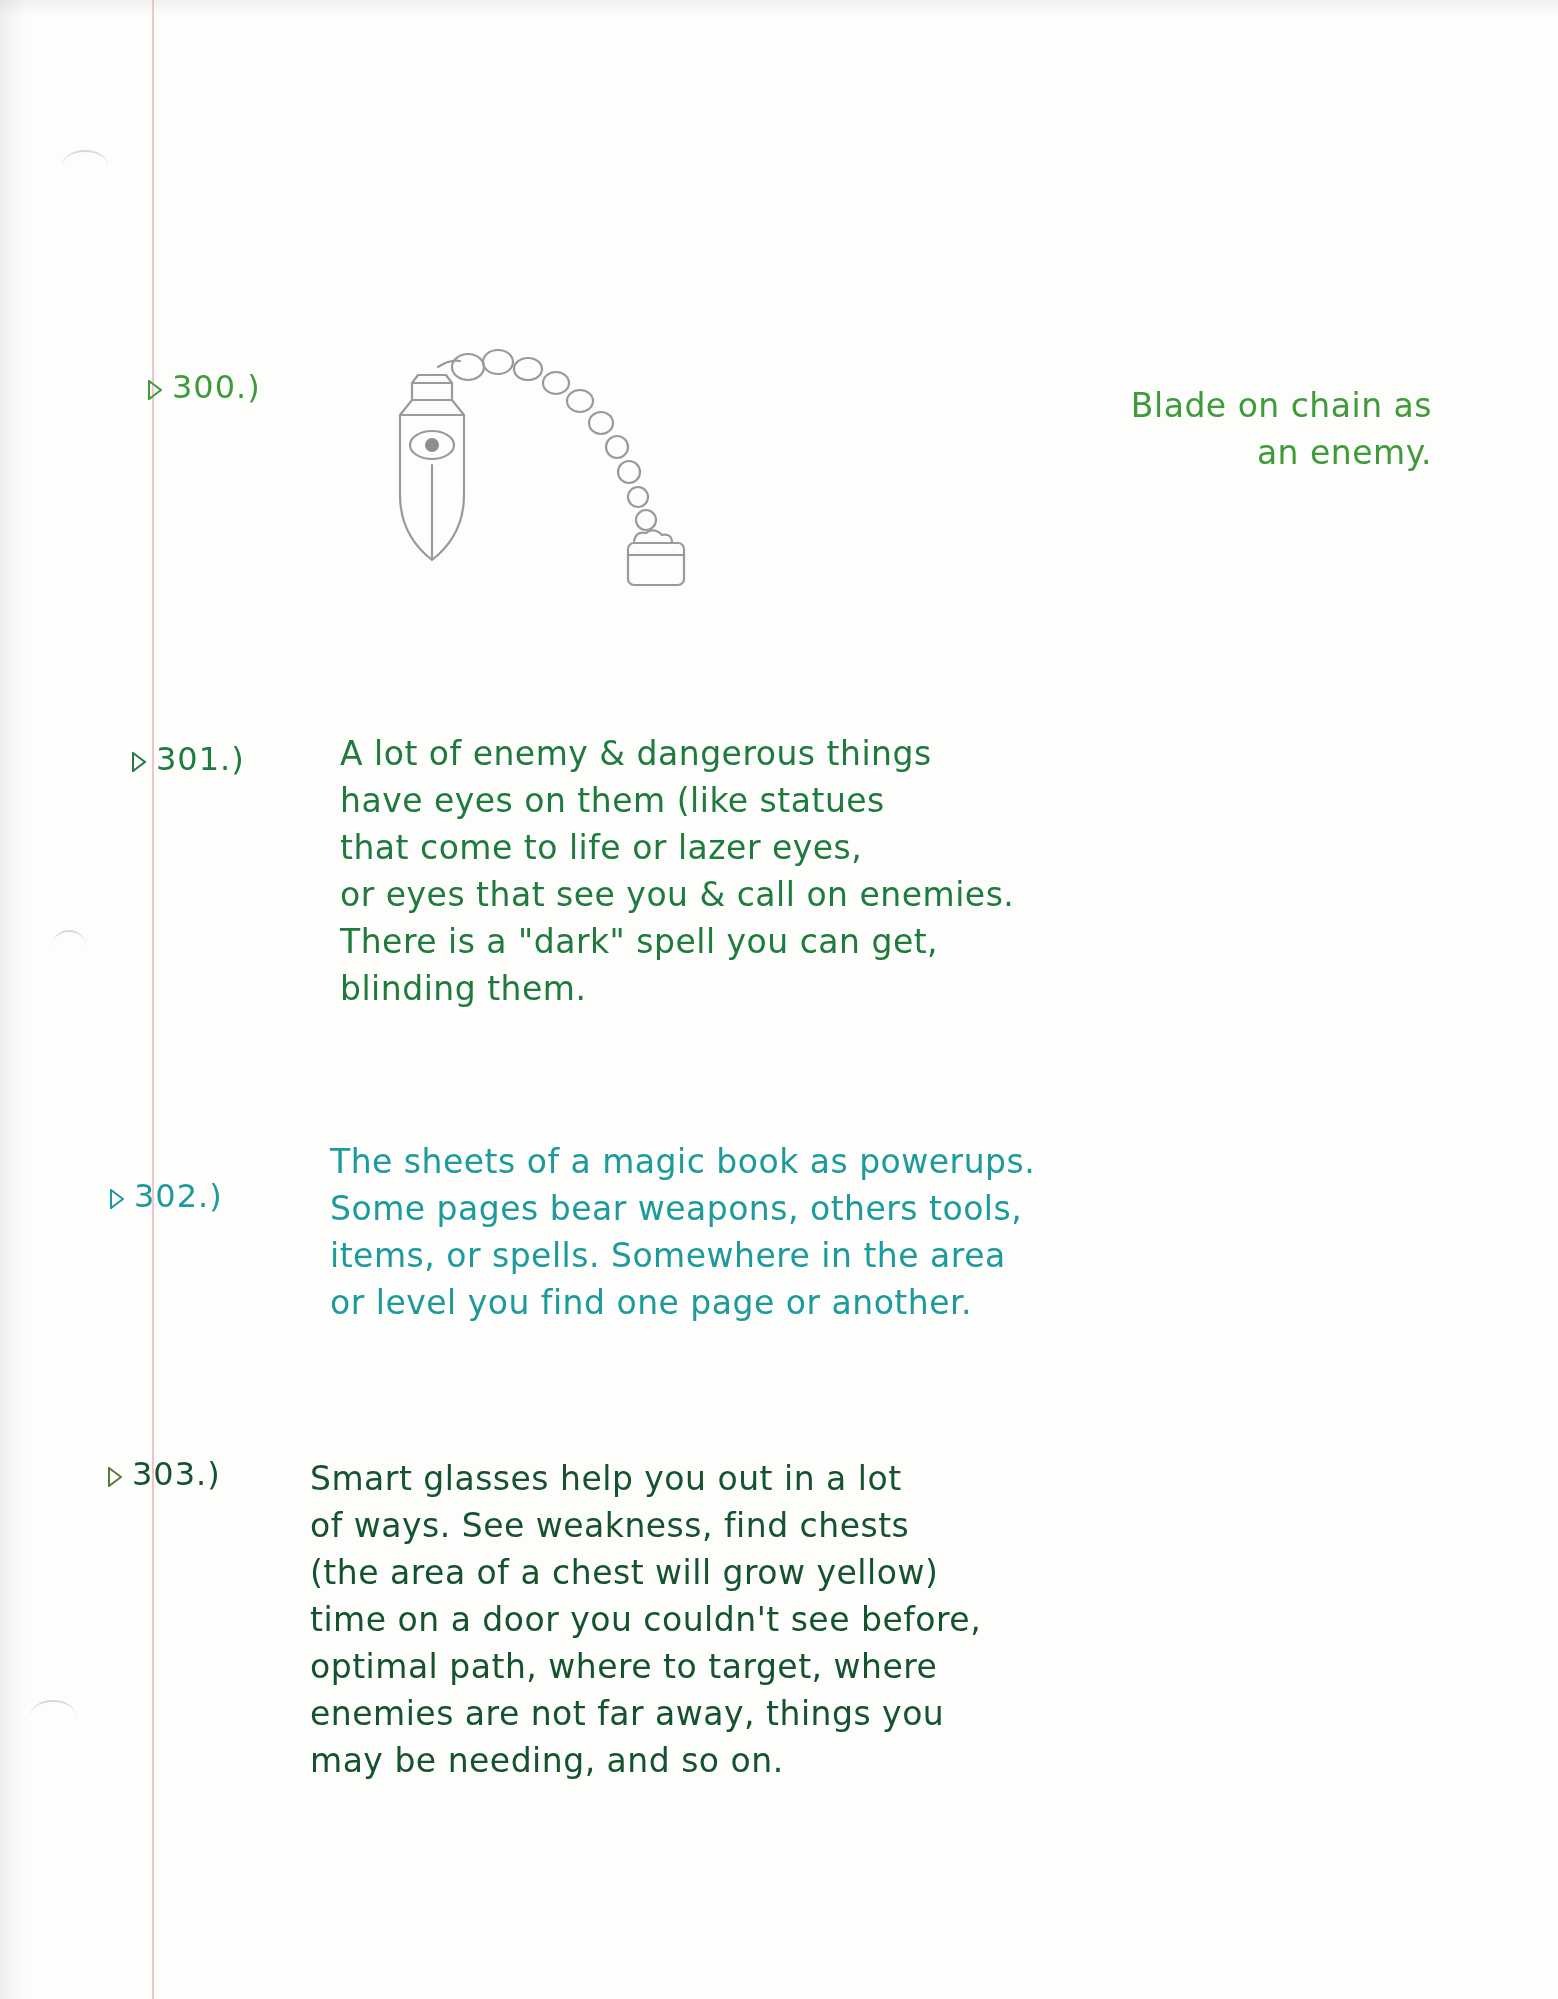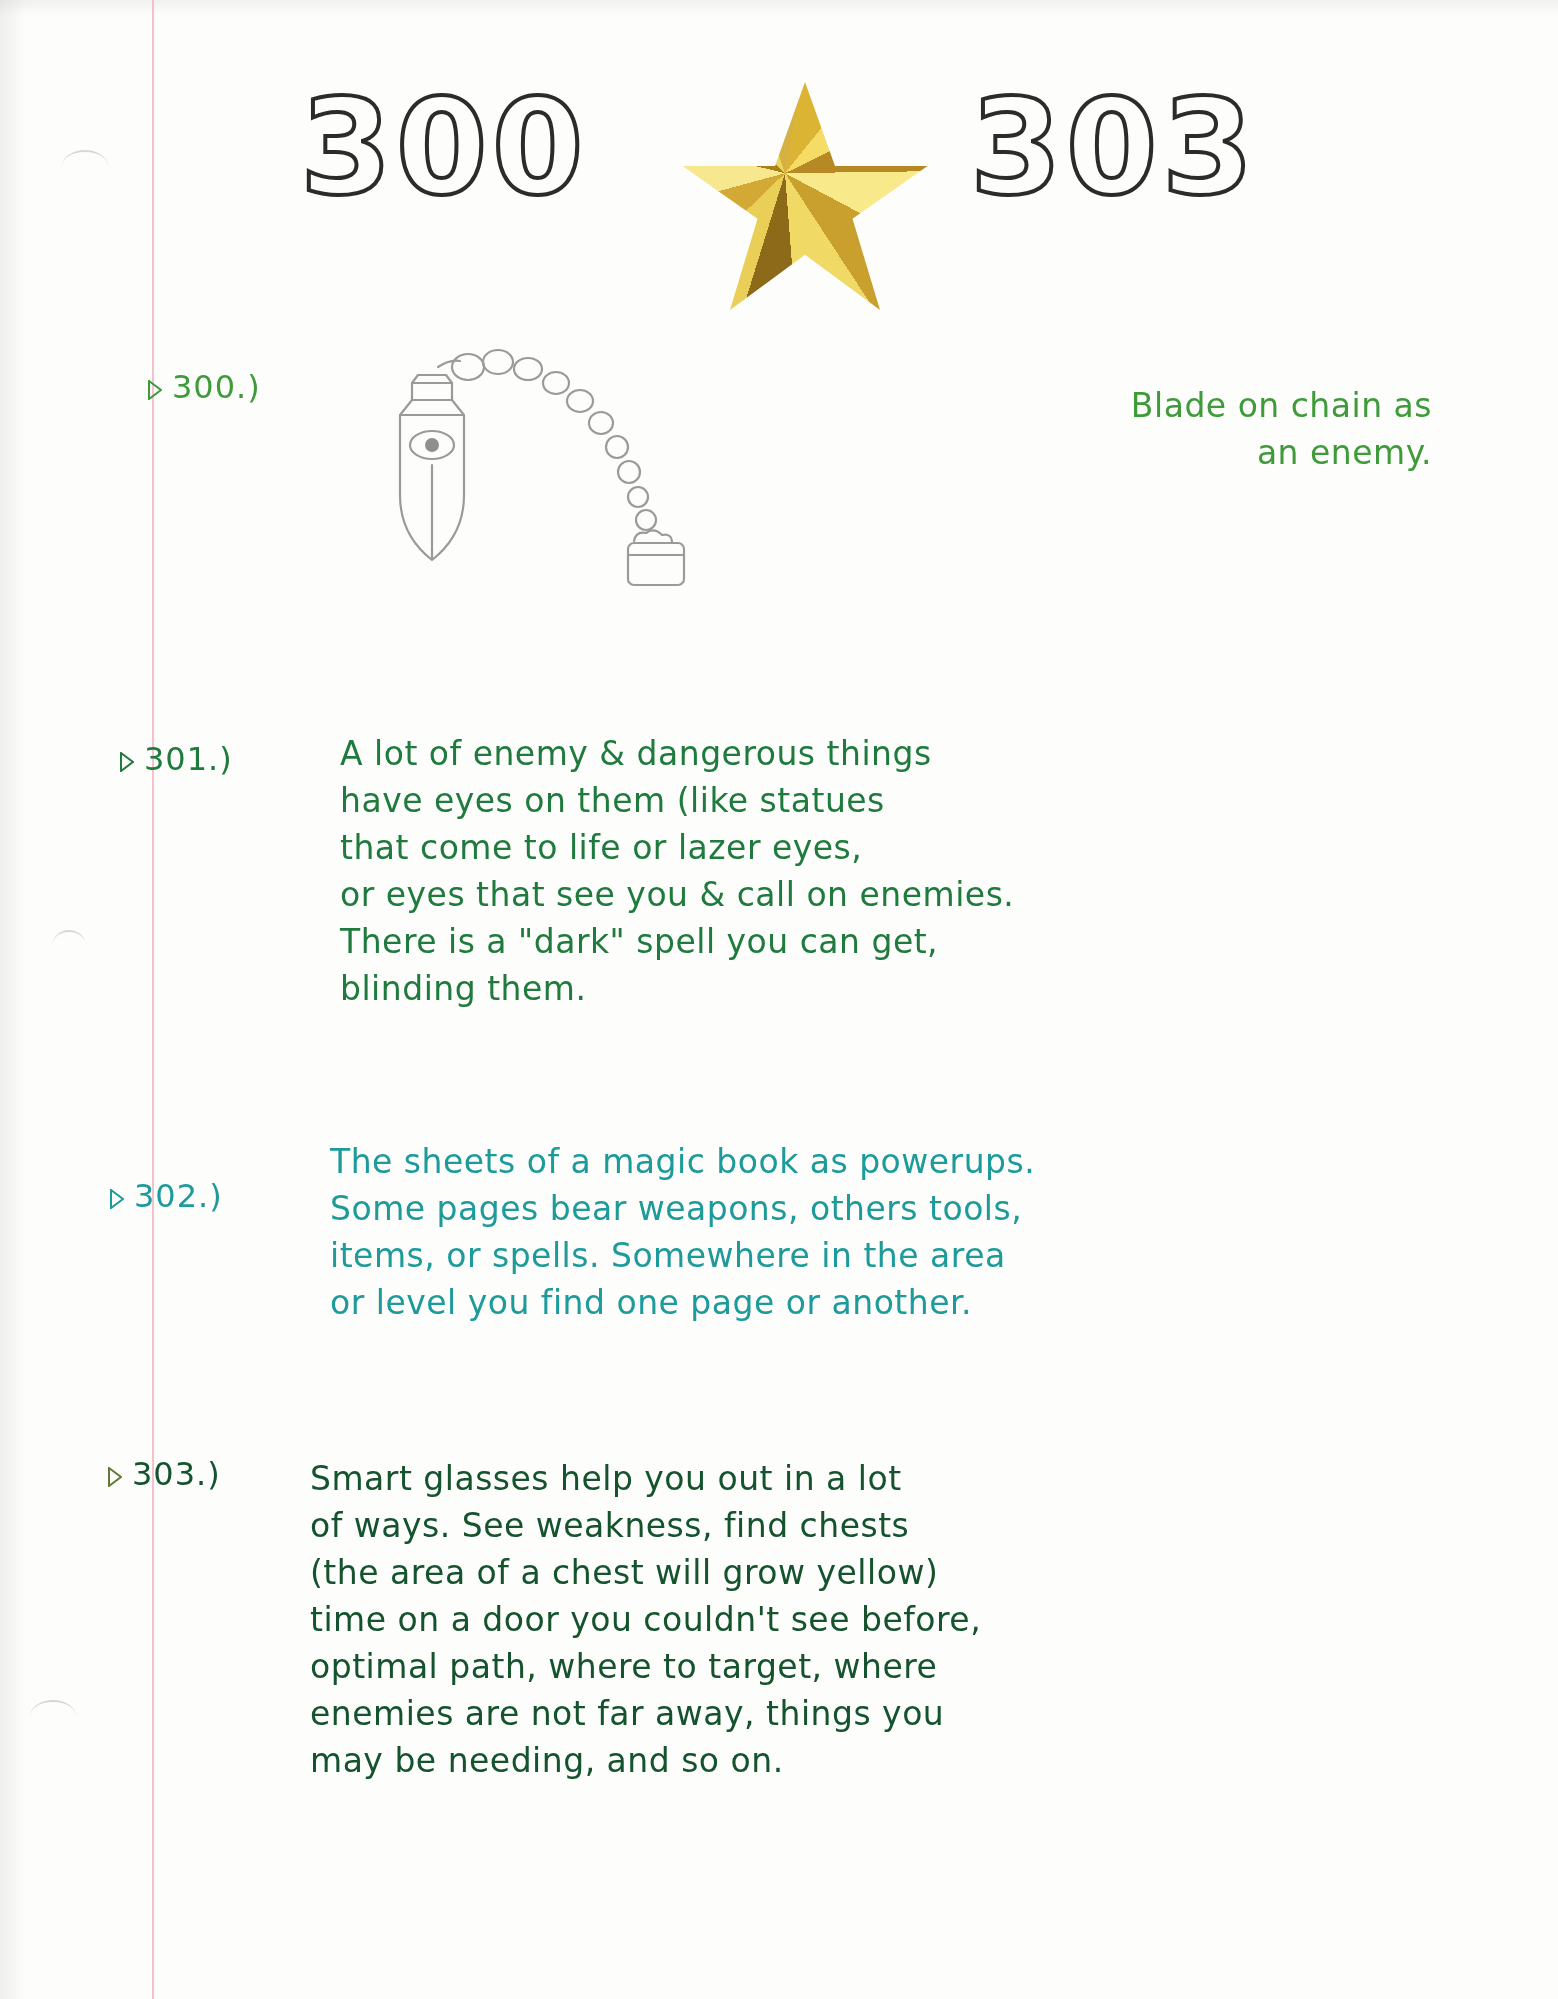--- a/index.html
+++ b/index.html
@@ -124,21 +124,21 @@
   
   #sketch-300 {
     position: absolute;
     left: 370px;
     top: 345px;
     width: 450px;
     height: 280px;
   }
 
   
-  #entry-301-label { left: 120px; top: 740px; text-align: center; }
+  #entry-301-label { left: 132px; top: 740px; text-align: center; }
   #entry-301-text  { left: 340px; top: 730px; width: 1180px; }
 
   
   #entry-302-label { left: 110px; top: 1155px; margin-top: 22px; }
   #entry-302-text  { left: 330px; top: 1138px; width: 1210px; }
 
   
   #entry-303-label { left: 108px; top: 1455px; }
   #entry-303-text  { left: 310px; top: 1455px; width: 1240px; }
 </style>
@@ -148,29 +148,20 @@
 <div id="page">
 
   <div class="edge-shadow-left"></div>
   <div class="edge-shadow-top"></div>
   <div class="margin-line"></div>
 
   <div class="smudge" style="left:62px; top:150px;"></div>
   <div class="smudge" style="left:52px; top:930px; width:34px;"></div>
   <div class="smudge" style="left:30px; top:1700px;"></div>
 
-  <div id="title-row">
-    <div class="big-number" id="title-left">300</div>
-
-    <div class="star-wrap">
-      <div class="star-shape"></div>
-    </div>
-
-    <div class="big-number" id="title-right">303</div>
-  </div>
 
   <div class="bullet-label ink-green" id="entry-300-label">
     <svg class="tri-outline" viewBox="0 0 14 20">
       <path d="M1 1 L13 10 L1 19 Z" fill="none" stroke="#3f9b3a" stroke-width="2"></path>
     </svg><span>300.)</span>
   </div>
 
   <svg id="sketch-300" viewBox="0 0 450 280">
     <g fill="none" stroke="#9a9a9a" stroke-width="2.2" stroke-linejoin="round" stroke-linecap="round">
 

